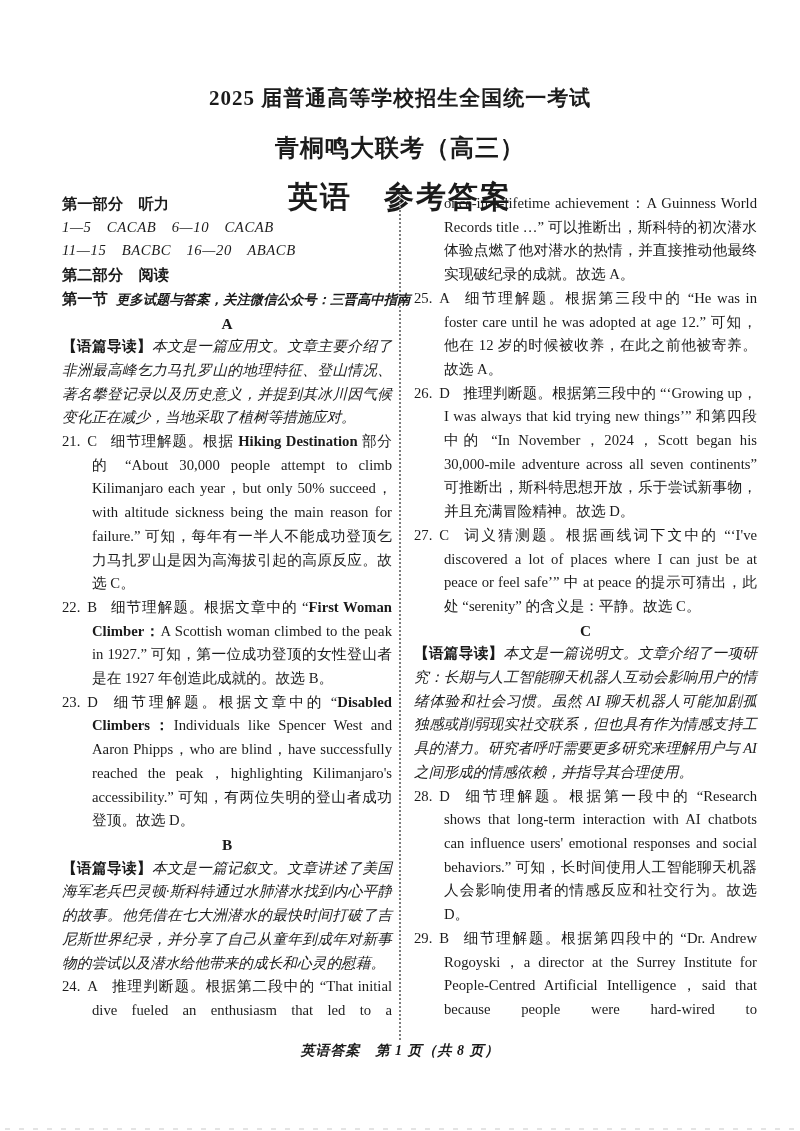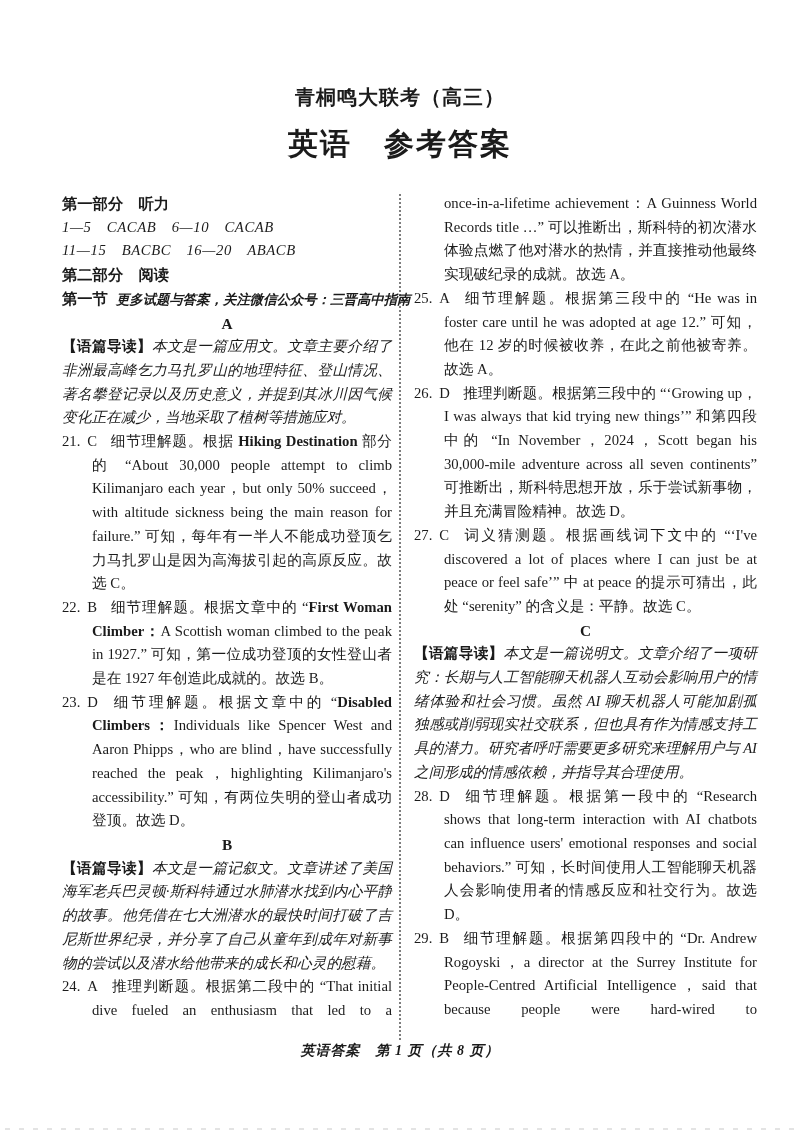--- a/index.html
+++ b/index.html
@@ -8,21 +8,21 @@
     width:800px; height:1131px;
     background:#ffffff;
     color:#1b1b1b;
     font-family:"Liberation Serif","DejaVu Serif",serif;
     position:relative;
     overflow:hidden;
   }
   .page { position:absolute; inset:0; }
   .header { position:absolute; top:84px; left:0; width:100%; text-align:center; }
   .t1 { font-size:21px; font-weight:bold; letter-spacing:1px; }
-  .t2 { font-size:20px; font-weight:bold; margin-top:0; letter-spacing:1px; }
+  .t2 { font-size:24px; font-weight:bold; margin-top:20px; letter-spacing:1px; }
   .t3 { font-size:30px; font-weight:bold; margin-top:13px; letter-spacing:2px; }
 
   .divider {
     position:absolute; left:399px; top:194px; height:846px; width:0;
     border-left:2px dotted #7d7d7d;
   }
 
   .col {
     position:absolute; top:192px;
     font-size:14.7px; line-height:23.7px;
@@ -59,20 +59,21 @@
     background:repeating-linear-gradient(90deg,#cdcdcd 0 5px,transparent 5px 14px);
     opacity:.55;
   }
 </style>
 </head>
 <body>
 
 <div class="page">
 
   <div class="header">
+    <div class="t1">2025 届普通高等学校招生全国统一考试</div>
     <div class="t2">青桐鸣大联考（高三）</div>
     <div class="t3">英语　参考答案</div>
   </div>
 
   <div class="divider"></div>
 
   <div class="col col-left">
     <div class="h">第一部分　听力</div>
     <div class="ans-line">1—5　CACAB　6—10　CACAB</div>
     <div class="ans-line">11—15　BACBC　16—20　ABACB</div>

